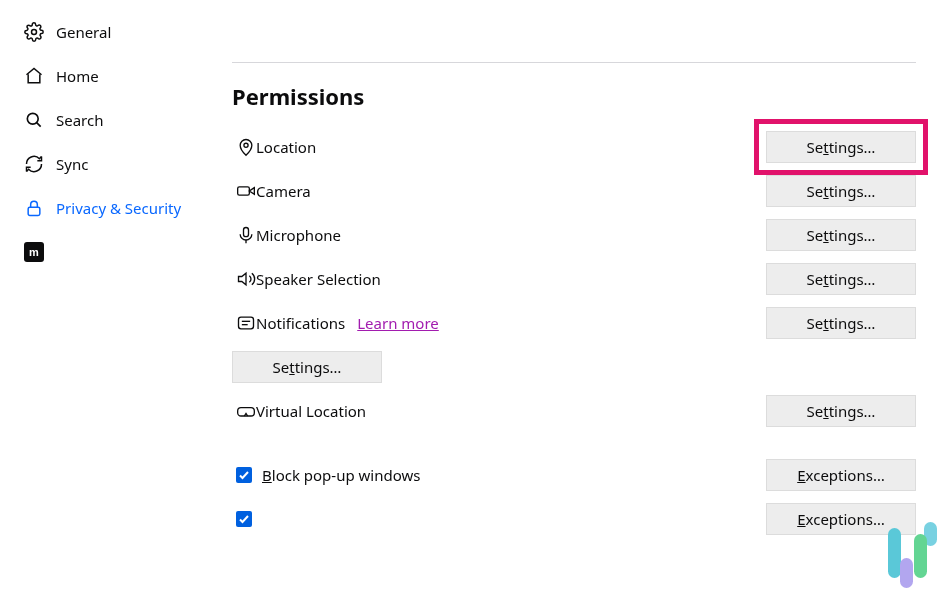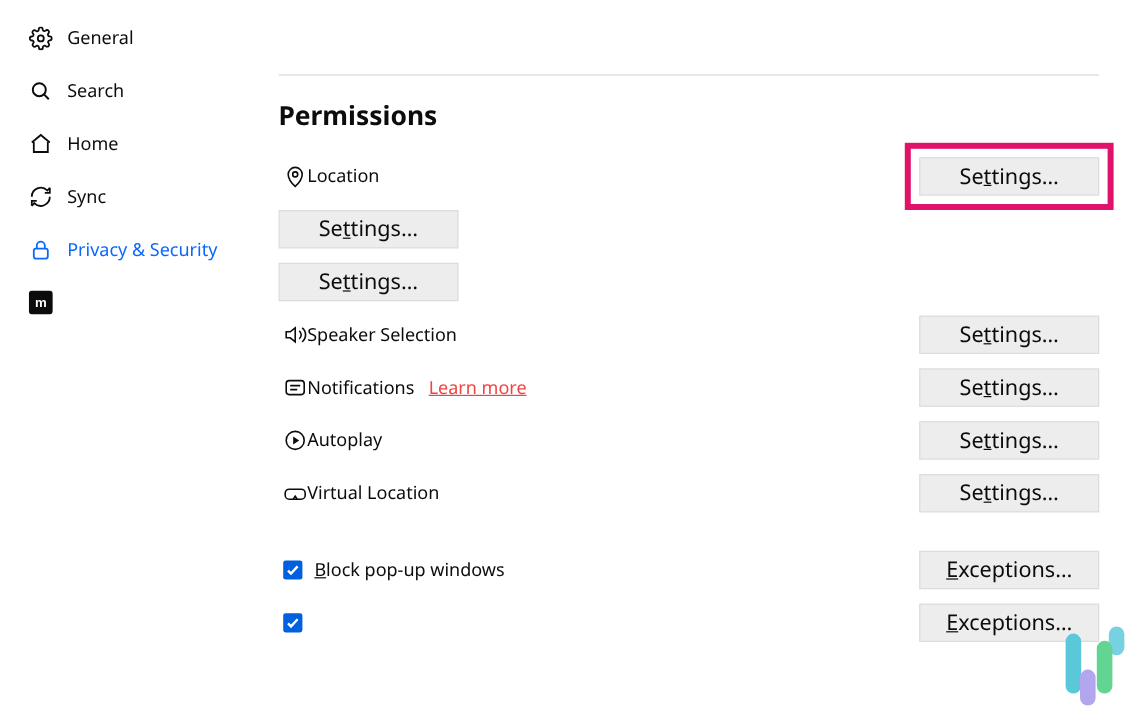--- a/index.html
+++ b/index.html
@@ -72,32 +72,32 @@
       height: 20px;
       display: inline-flex;
       align-items: center;
       justify-content: center;
       color: #0c0c0d;
     }
     .perm-label {
       font-size: 15px;
     }
     .learn-more {
-      color: #ef4444;
+      color: #a21caf;
       text-decoration: underline;
       cursor: pointer;
       margin-left: 12px;
       font-size: 15px;
     }
     .settings-btn {
       width: 150px;
       height: 32px;
       background: #ededed;
       border: 1px solid #dcdcdc;
-      font-size: 18px;
+      font-size: 15px;
       color: #0c0c0d;
       cursor: pointer;
       font-family: inherit;
       text-align: center;
     }
     .highlight-box {
       position: relative;
     }
     .highlight-box::after {
       content: "";
@@ -149,35 +149,35 @@
     <span class="icon">
       <svg width="20" height="20" viewBox="0 0 24 24" fill="none" stroke="#0c0c0d" stroke-width="1.8">
           <circle cx="12" cy="12" r="3"></circle>
           <path d="M19.4 15a1.65 1.65 0 0 0 .33 1.82l.06.06a2 2 0 1 1-2.83 2.83l-.06-.06a1.65 1.65 0 0 0-1.82-.33 1.65 1.65 0 0 0-1 1.51V21a2 2 0 0 1-4 0v-.09a1.65 1.65 0 0 0-1-1.51 1.65 1.65 0 0 0-1.82.33l-.06.06a2 2 0 1 1-2.83-2.83l.06-.06a1.65 1.65 0 0 0 .33-1.82 1.65 1.65 0 0 0-1.51-1H3a2 2 0 0 1 0-4h.09a1.65 1.65 0 0 0 1.51-1 1.65 1.65 0 0 0-.33-1.82l-.06-.06a2 2 0 1 1 2.83-2.83l.06.06a1.65 1.65 0 0 0 1.82.33h0a1.65 1.65 0 0 0 1-1.51V3a2 2 0 0 1 4 0v.09a1.65 1.65 0 0 0 1 1.51h0a1.65 1.65 0 0 0 1.82-.33l.06-.06a2 2 0 1 1 2.83 2.83l-.06.06a1.65 1.65 0 0 0-.33 1.82v0a1.65 1.65 0 0 0 1.51 1H21a2 2 0 0 1 0 4h-.09a1.65 1.65 0 0 0-1.51 1z"></path>
         </svg>
     </span>
     <span class="label">General</span>
   </div>
   <div class="sidebar-item">
     <span class="icon">
+      <svg width="20" height="20" viewBox="0 0 24 24" fill="none" stroke="#0c0c0d" stroke-width="1.8">
+          <path d="M3 10.5 12 3l9 7.5"></path>
+          <path d="M5 10v10h14V10"></path>
+        </svg>
+    </span>
+    <span class="label">Home</span>
+  </div>
+  <div class="sidebar-item">
+    <span class="icon">
       <svg width="20" height="20" viewBox="0 0 24 24" fill="none" stroke="#0c0c0d" stroke-width="2">
           <circle cx="10.5" cy="10.5" r="6.5"></circle>
           <line x1="20" y1="20" x2="15.2" y2="15.2"></line>
         </svg>
     </span>
     <span class="label">Search</span>
-  </div>
-  <div class="sidebar-item">
-    <span class="icon">
-      <svg width="20" height="20" viewBox="0 0 24 24" fill="none" stroke="#0c0c0d" stroke-width="1.8">
-          <path d="M3 10.5 12 3l9 7.5"></path>
-          <path d="M5 10v10h14V10"></path>
-        </svg>
-    </span>
-    <span class="label">Home</span>
   </div>
   <div class="sidebar-item">
     <span class="icon">
       <svg width="20" height="20" viewBox="0 0 24 24" fill="none" stroke="#0c0c0d" stroke-width="1.8">
           <path d="M21 12a9 9 0 0 1-15.5 6.3L3 21"></path>
           <path d="M3 12a9 9 0 0 1 15.5-6.3L21 3"></path>
           <polyline points="21 3 21 8 16 8"></polyline>
           <polyline points="3 21 3 16 8 16"></polyline>
         </svg>
     </span>
@@ -215,24 +215,43 @@
           </svg>
       </span>
       <span class="perm-label">Location</span>
     </div>
     <div class="highlight-box">
       <button class="settings-btn"><span>Se</span><span class="settings-u">t</span><span>tings…</span></button>
     </div>
   </div>
 
   <div class="perm-row">
-    <button class="settings-btn"><span>Se</span><span class="settings-u">t</span><span>tings…</span></button>
-  </div>
-
-  <div class="perm-row">
+    <div class="perm-left">
+      <span class="perm-icon">
+        <svg width="20" height="20" viewBox="0 0 24 24" fill="none" stroke="#0c0c0d" stroke-width="1.6">
+            <rect x="2" y="7" width="14" height="10" rx="2"></rect>
+            <polygon points="22 8 16 12 22 16 22 8"></polygon>
+          </svg>
+      </span>
+      <span class="perm-label">Camera</span>
+    </div>
+    <button class="settings-btn"><span>Se</span><span class="settings-u">t</span><span>tings…</span></button>
+  </div>
+
+  <div class="perm-row">
+    <div class="perm-left">
+      <span class="perm-icon">
+        <svg width="20" height="20" viewBox="0 0 24 24" fill="none" stroke="#0c0c0d" stroke-width="1.6">
+            <rect x="9" y="3" width="6" height="11" rx="3"></rect>
+            <path d="M5 11a7 7 0 0 0 14 0"></path>
+            <line x1="12" y1="18" x2="12" y2="22"></line>
+          </svg>
+      </span>
+      <span class="perm-label">Microphone</span>
+    </div>
     <button class="settings-btn"><span>Se</span><span class="settings-u">t</span><span>tings…</span></button>
   </div>
 
   <div class="perm-row">
     <div class="perm-left">
       <span class="perm-icon">
         <svg width="20" height="20" viewBox="0 0 24 24" fill="none" stroke="#0c0c0d" stroke-width="1.6">
             <polygon points="3 9 7 9 12 5 12 19 7 15 3 15 3 9"></polygon>
             <path d="M16 8a5 5 0 0 1 0 8"></path>
             <path d="M19 5a9 9 0 0 1 0 14"></path>
@@ -252,29 +271,20 @@
             <line x1="7" y1="14" x2="14" y2="14"></line>
           </svg>
       </span>
       <span class="perm-label">Notifications</span>
       <a class="learn-more">Learn more</a>
     </div>
     <button class="settings-btn"><span>Se</span><span class="settings-u">t</span><span>tings…</span></button>
   </div>
 
   <div class="perm-row">
-    <div class="perm-left">
-      <span class="perm-icon">
-        <svg width="20" height="20" viewBox="0 0 24 24" fill="none" stroke="#0c0c0d" stroke-width="1.6">
-            <circle cx="12" cy="12" r="9"></circle>
-            <polygon points="10 8 16 12 10 16 10 8" fill="#0c0c0d" stroke="none"></polygon>
-          </svg>
-      </span>
-      <span class="perm-label">Autoplay</span>
-    </div>
     <button class="settings-btn"><span>Se</span><span class="settings-u">t</span><span>tings…</span></button>
   </div>
 
   <div class="perm-row">
     <div class="perm-left">
       <span class="perm-icon">
         <svg width="20" height="20" viewBox="0 0 24 24" fill="none" stroke="#0c0c0d" stroke-width="1.6">
             <rect x="2" y="8" width="20" height="10" rx="4"></rect>
             <path d="M10 18l2-3 2 3"></path>
           </svg>

